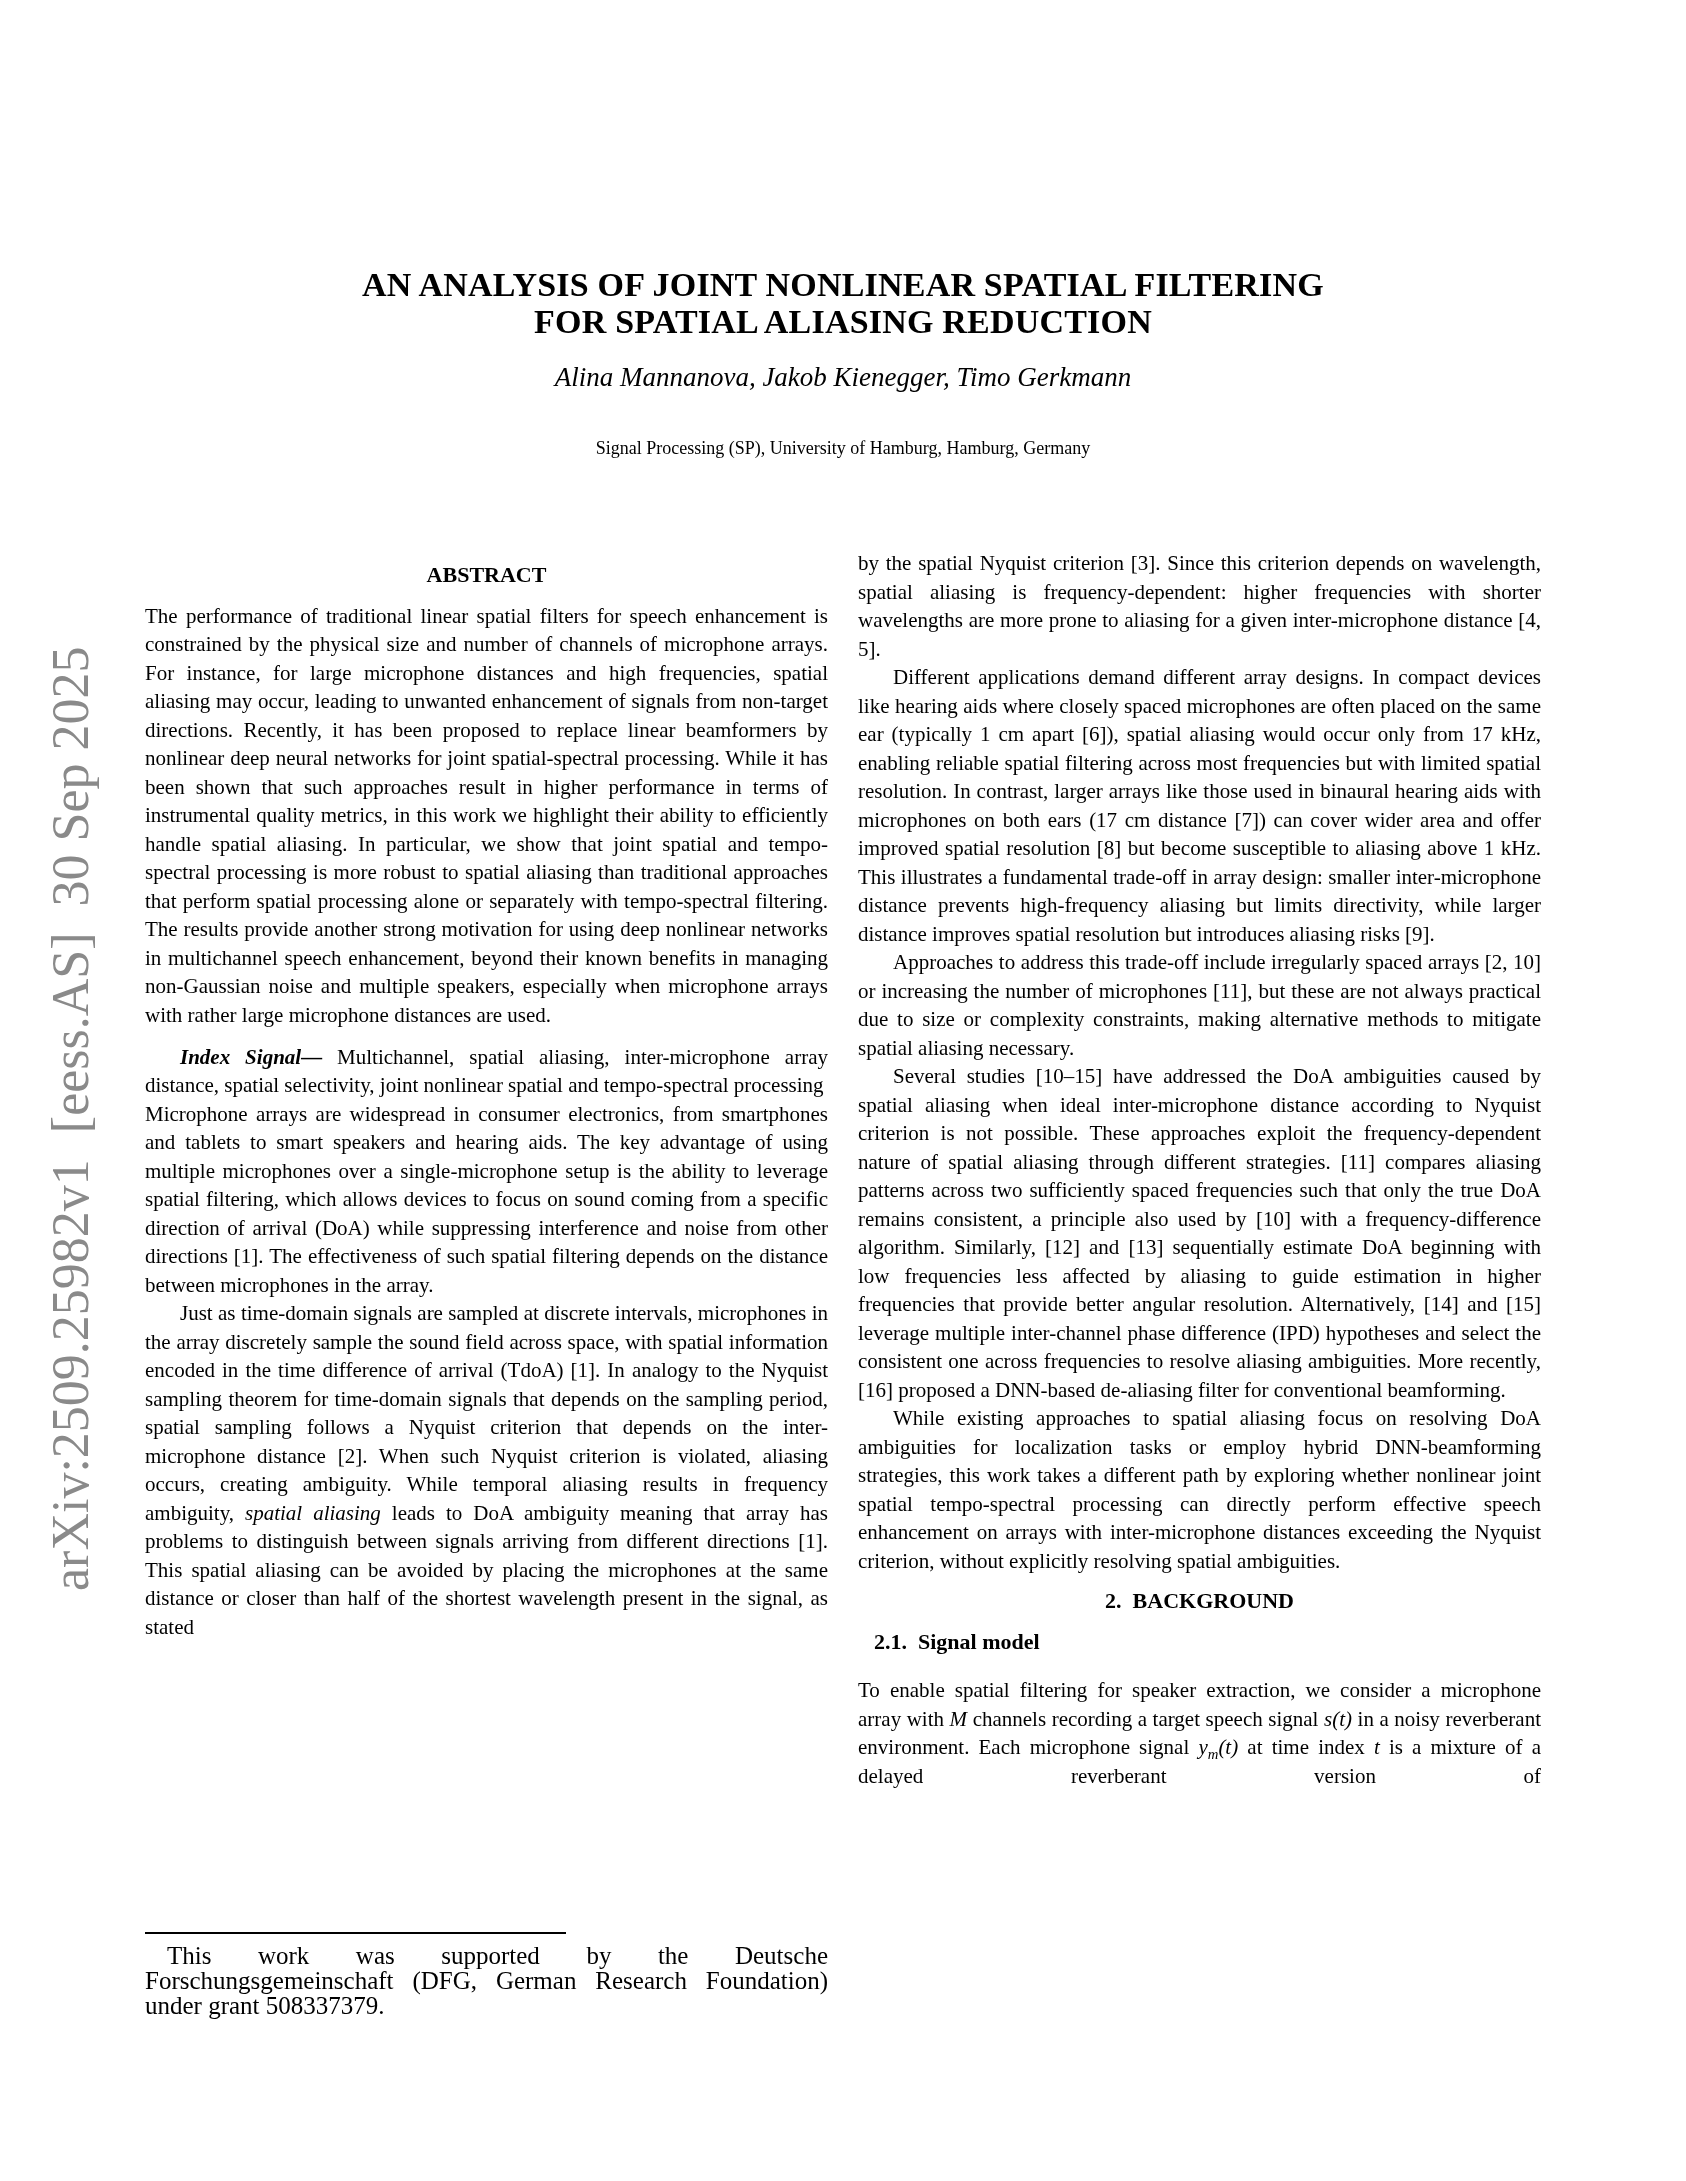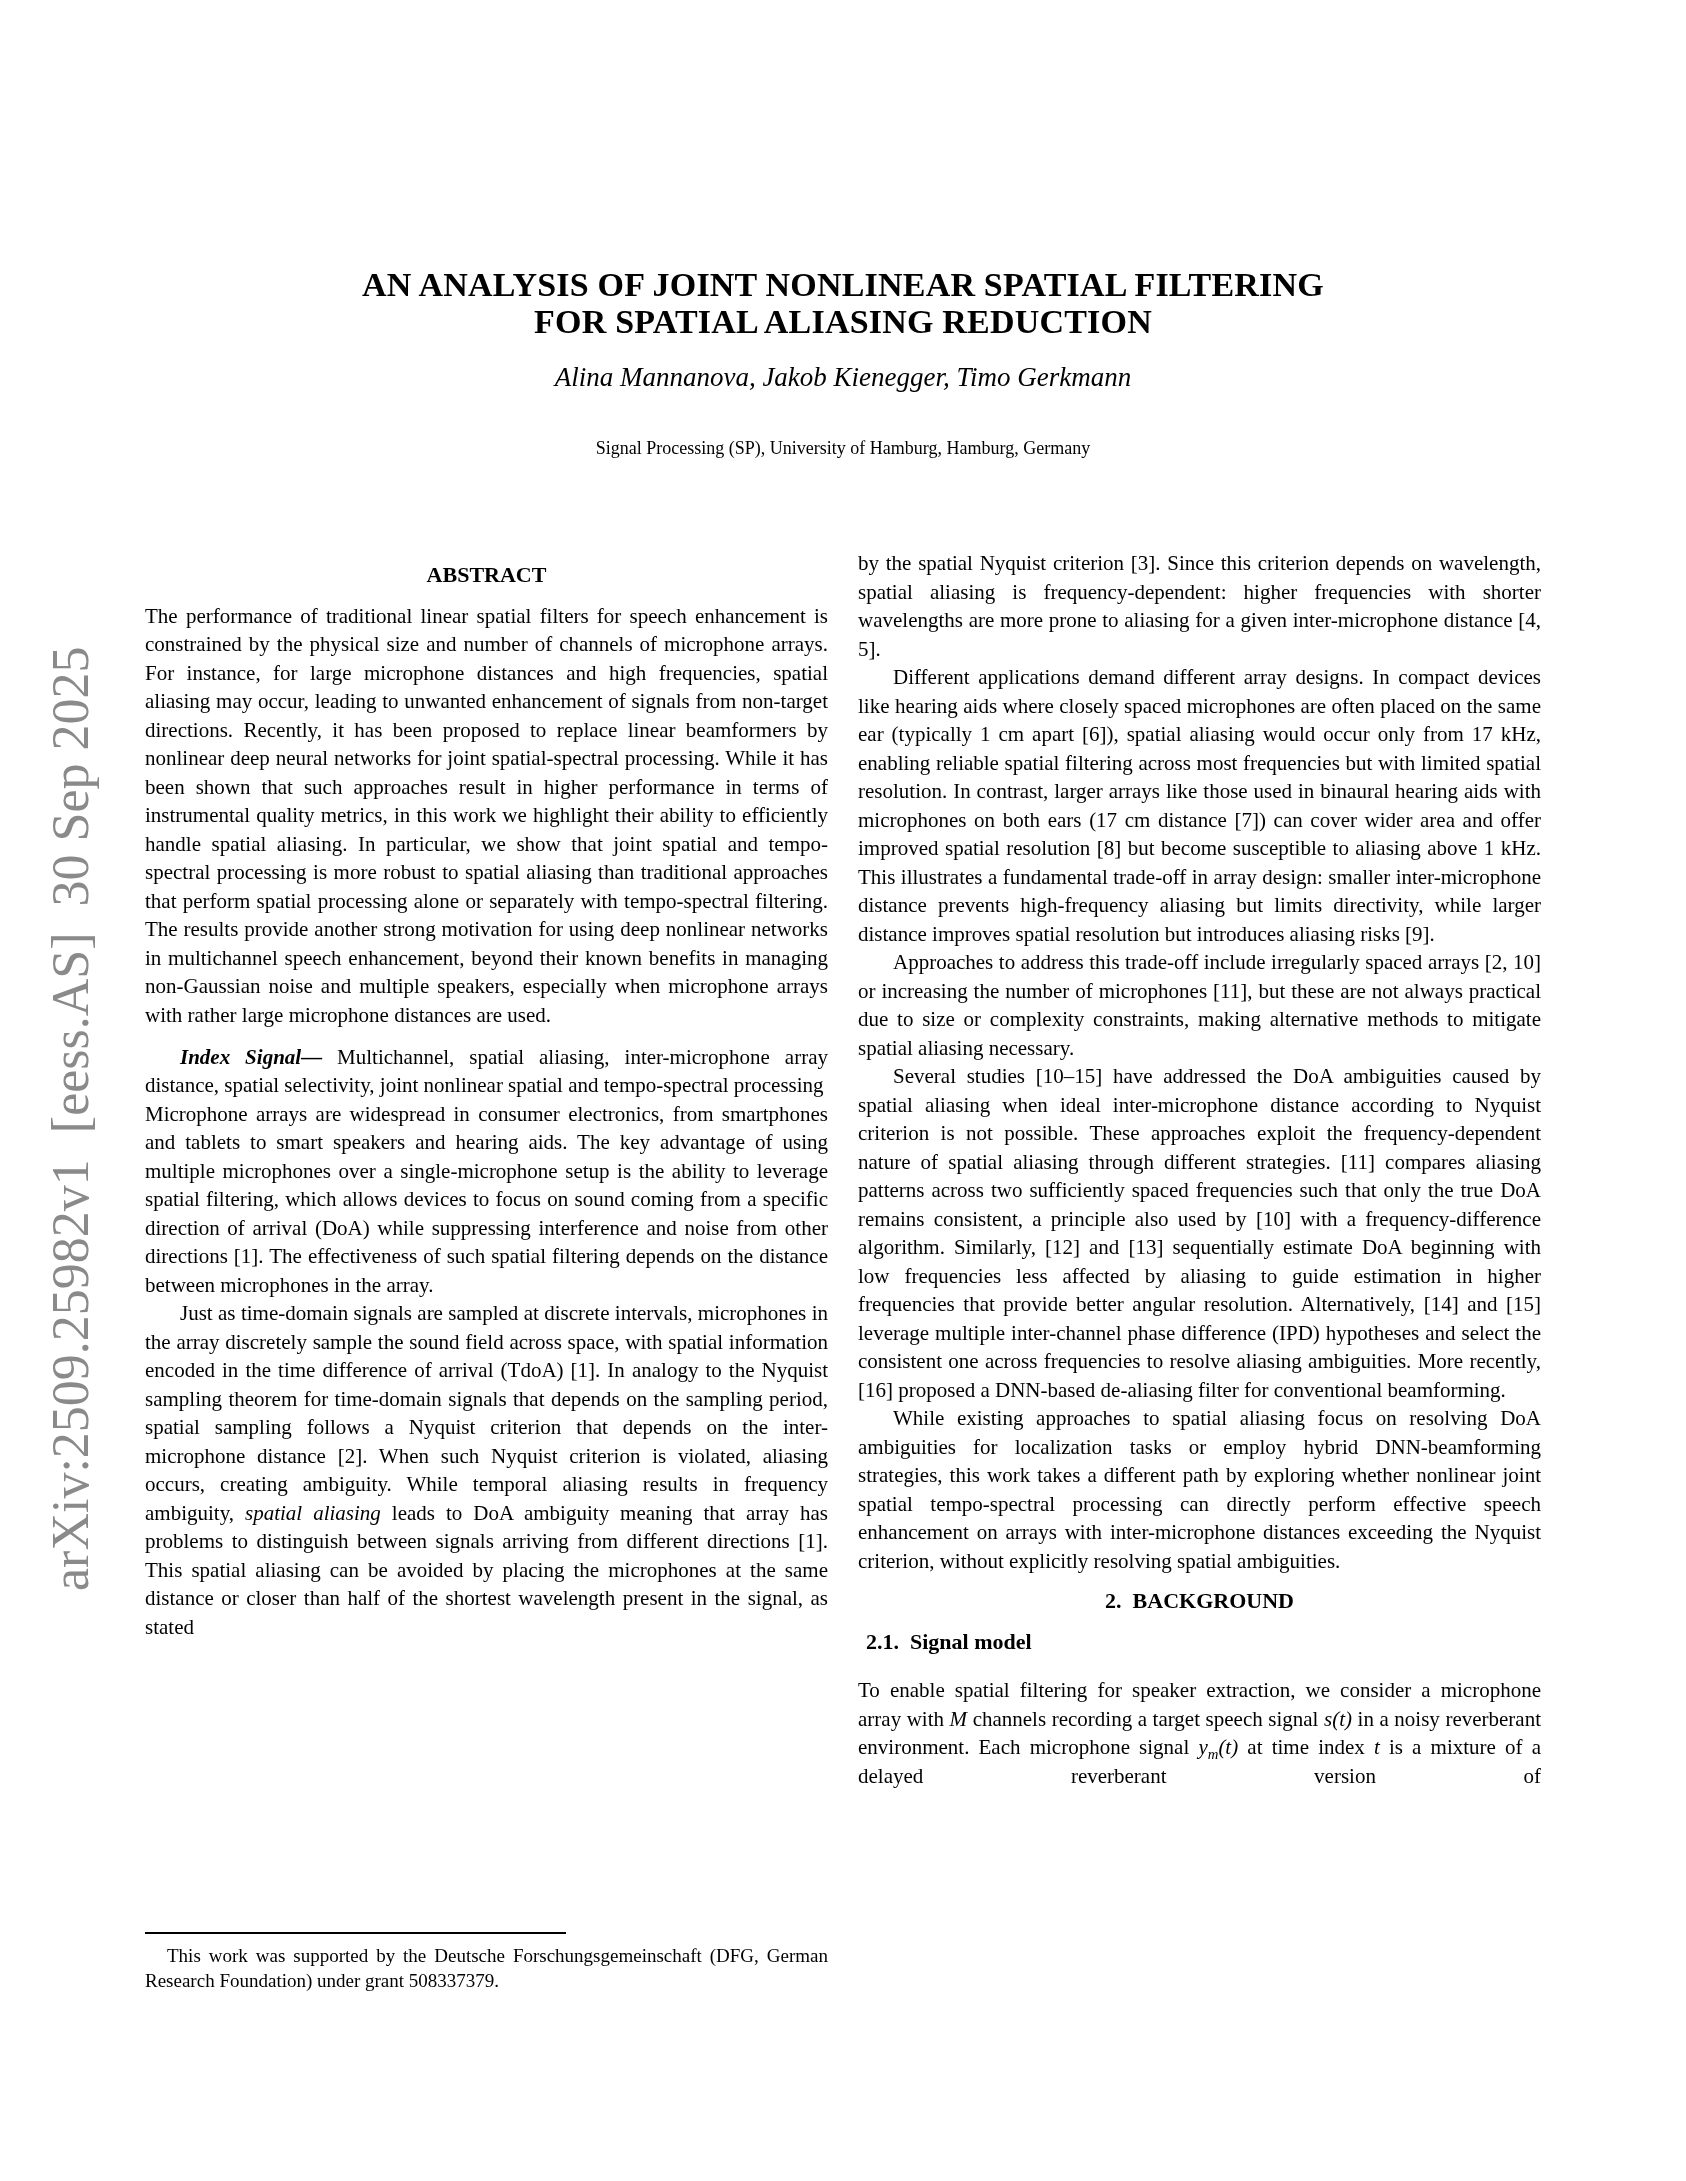--- a/index.html
+++ b/index.html
@@ -72,38 +72,38 @@
     font-size: 22px;
     line-height: 28.5px;
     font-weight: bold;
     text-align: center;
   }
   .abstract-heading { margin-bottom: 25px; }
   .index-terms { margin-top: 13.8px !important; }
   .intro-heading { margin-top: 48px; margin-bottom: 28.5px; }
   .background-heading { margin-top: 59px; margin-bottom: 31px; }
   h3.subsec {
-    margin: 0 0 20px 8px;
+    margin: 0 0 20px 16px;
     font-size: 22px;
     line-height: 28.5px;
     font-weight: bold;
     text-align: left;
     font-family: Liberation Serif, serif;
   }
 
   .bi { font-weight: bold; font-style: italic; }
   .it { font-style: italic; }
   .math { font-style: italic; }
   sub.msub { font-size: 70%; line-height: 0; font-style: italic; }
 
   .footnote {
     position: absolute;
     left: 145px; top: 1932px;
     width: 683px;
-    font-size: 19px;
+    font-size: 25px;
     line-height: 25px;
     text-align: justify;
   }
   .fn-rule {
     width: 421px; height: 0;
     border-top: 2.8px solid #000;
     margin-bottom: 9.2px;
   }
   .footnote p { margin: 0; text-indent: 22px; }
 </style>

